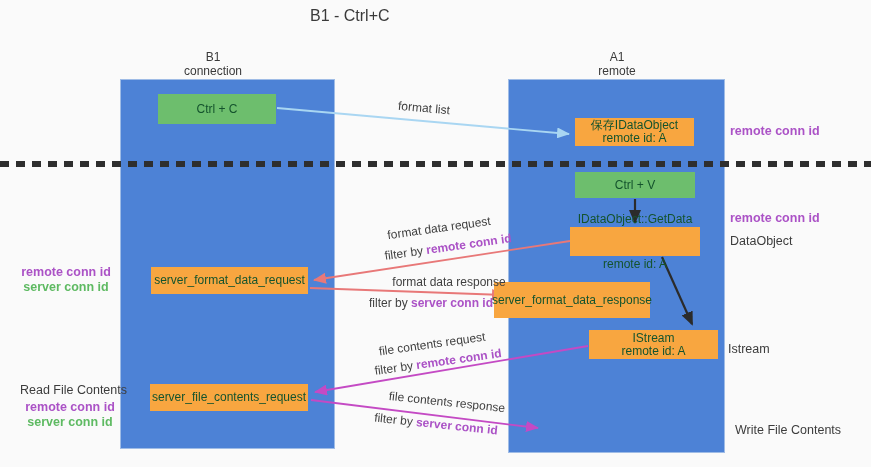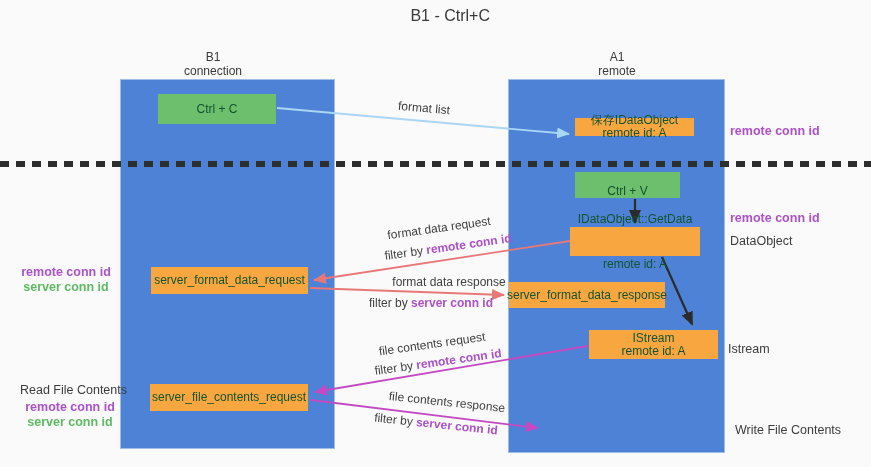--- a/index.html
+++ b/index.html
@@ -4,21 +4,21 @@
 <style>
   html,body{margin:0;padding:0;background:#fafafa;}
   .canvas{
     position:relative;width:871px;height:467px;overflow:hidden;
     background:#fafafa;
     font-family:"Liberation Sans",sans-serif;
     color:#3c3c3c;
   }
   .title{
     position:absolute;left:310px;top:6px;width:180px;
-    text-align:right;font-size:16px;line-height:20px;color:#3a3a3a;
+    text-align:left;font-size:16px;line-height:20px;color:#3a3a3a;
   }
   .col-header{
     position:absolute;width:110px;text-align:center;
     font-size:12px;line-height:13.5px;color:#3a3a3a;
   }
   .lifeline{
     position:absolute;background:#4d82d6;border:1px solid #9fbce6;
     box-sizing:border-box;z-index:1;
   }
   .overlay{position:absolute;left:0;top:0;z-index:2;pointer-events:none;}
@@ -83,39 +83,39 @@
     <line x1="310" y1="288" x2="504" y2="295" stroke="#e87878" stroke-width="1.8" marker-end="url(#m-red)"></line>
     <line x1="662" y1="257" x2="692" y2="324" stroke="#2b2b2b" stroke-width="2.2" marker-end="url(#m-black)"></line>
     <line x1="588" y1="346" x2="315" y2="392" stroke="#c44ac4" stroke-width="1.8" marker-end="url(#m-magenta)"></line>
     <line x1="311" y1="400" x2="538" y2="428" stroke="#c44ac4" stroke-width="1.8" marker-end="url(#m-magenta)"></line>
   </svg>
 
   <div class="box green" style="left:158px;top:94px;width:118px;height:30px;">
     <div>Ctrl + C</div>
   </div>
 
-  <div class="box orange" style="left:575px;top:118px;width:119px;height:18px;">
+  <div class="box orange" style="left:575px;top:118px;width:119px;height:28px;">
     <div>保存IDataObject</div>
     <div>remote id: A</div>
   </div>
 
-  <div class="box green" style="left:575px;top:172px;width:105px;height:26px;justify-content:flex-end;">
+  <div class="box green" style="left:575px;top:172px;width:120px;height:26px;">
     <div>Ctrl + V</div>
   </div>
 
   <div class="box orange" style="left:570px;top:227px;width:130px;height:29px;gap:32px;">
     <div>IDataObject::GetData</div>
     <div>remote id: A</div>
   </div>
 
   <div class="box orange" style="left:151px;top:267px;width:157px;height:27px;">
     <div>server_format_data_request</div>
   </div>
 
-  <div class="box orange" style="left:509px;top:282px;width:156px;height:26px;">
+  <div class="box orange" style="left:494px;top:282px;width:156px;height:36px;">
     <div>server_format_data_response</div>
   </div>
 
   <div class="box orange" style="left:589px;top:330px;width:129px;height:29px;">
     <div>IStream</div>
     <div>remote id: A</div>
   </div>
 
   <div class="box orange" style="left:150px;top:384px;width:158px;height:27px;">
     <div>server_file_contents_request</div>

